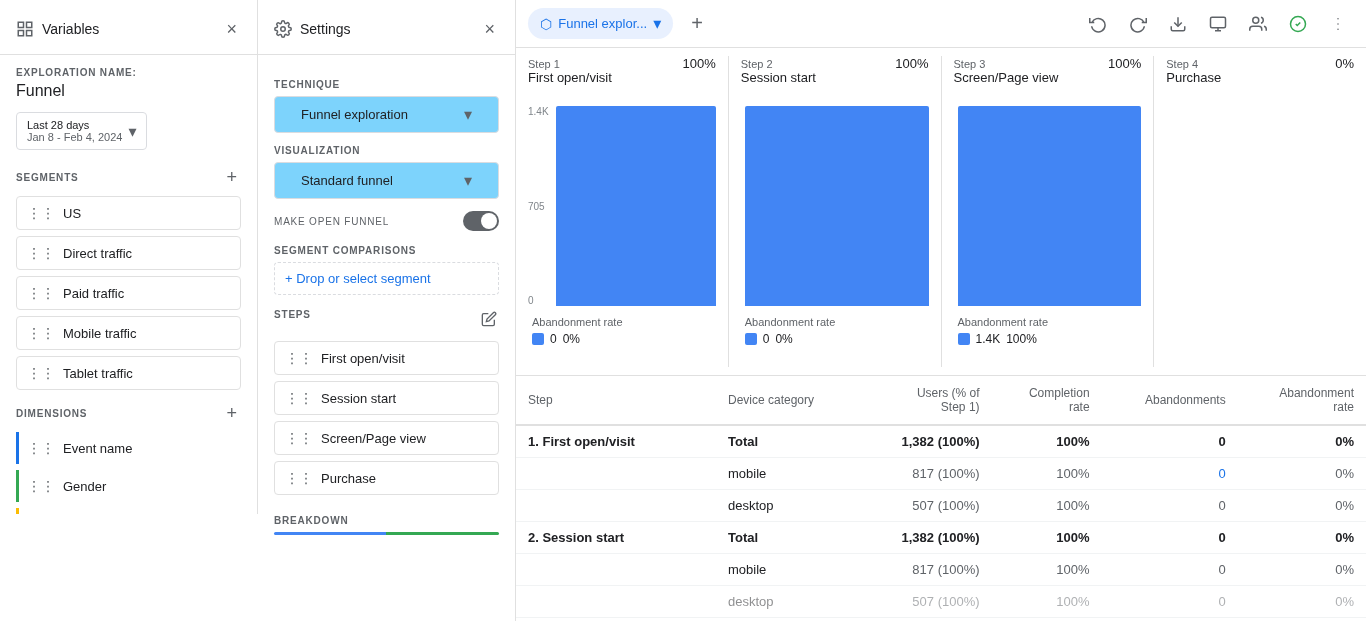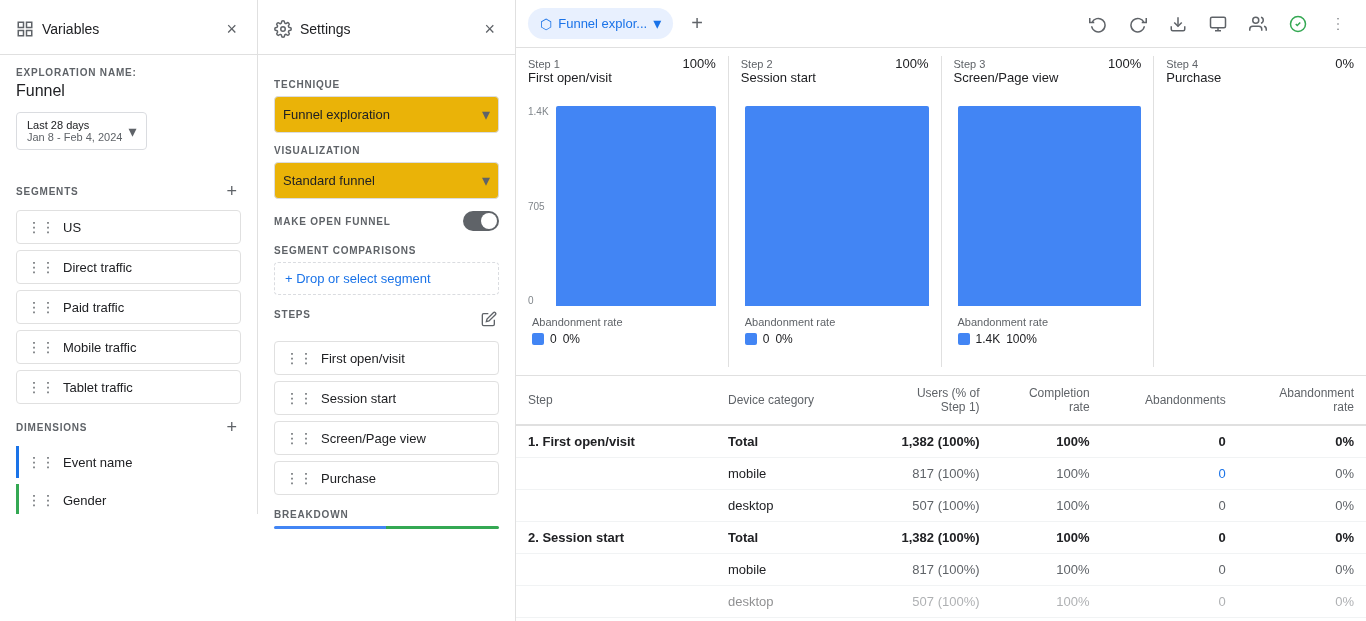--- a/index.html
+++ b/index.html
@@ -72,21 +72,21 @@
       font-size: 12px;
       color: #202124;
     }
     .date-range-box .chevron { color: #5f6368; font-size: 16px; }
 
     .section-header {
       display: flex;
       align-items: center;
       justify-content: space-between;
       margin-bottom: 8px;
-      margin-top: 14px;
+      margin-top: 0;
     }
     .section-label {
       font-size: 10px;
       font-weight: 600;
       color: #5f6368;
       letter-spacing: 0.8px;
       text-transform: uppercase;
     }
     .add-btn {
       cursor: pointer;
@@ -134,39 +134,39 @@
       text-transform: uppercase;
       margin-bottom: 6px;
       margin-top: 12px;
     }
     .select-box {
       display: flex;
       align-items: center;
       justify-content: space-between;
       border: 1px solid #dadce0;
       border-radius: 4px;
-      padding: 8px 8px;
+      padding: 8px 26px;
       cursor: pointer;
       font-size: 13px;
       color: #202124;
-      background: #eab308;
+      background: #7dd3fc;
       margin-bottom: 4px;
     }
     .select-box .chevron { color: #5f6368; font-size: 16px; }
 
     .open-funnel-row {
       display: flex;
       align-items: center;
       justify-content: space-between;
       margin-top: 12px;
       margin-bottom: 4px;
     }
     .open-funnel-label {
       font-size: 10px;
-      font-weight: 700;
+      font-weight: 400;
       color: #5f6368;
       letter-spacing: 0.8px;
       text-transform: uppercase;
     }
     .toggle-switch {
       width: 36px;
       height: 20px;
       background: #5f6368;
       border-radius: 10px;
       position: relative;
@@ -230,21 +230,21 @@
       color: #1a73e8;
       margin-bottom: 4px;
     }
 
     .breakdown-label {
       font-size: 10px;
       font-weight: 600;
       color: #5f6368;
       letter-spacing: 0.8px;
       text-transform: uppercase;
-      margin-top: 14px;
+      margin-top: 20px;
       margin-bottom: 4px;
     }
     .breakdown-color-bar {
       height: 3px;
       background: linear-gradient(to right, #4285f4 50%, #34a853 50%);
       border-radius: 2px;
       margin-top: 6px;
     }
 
     

